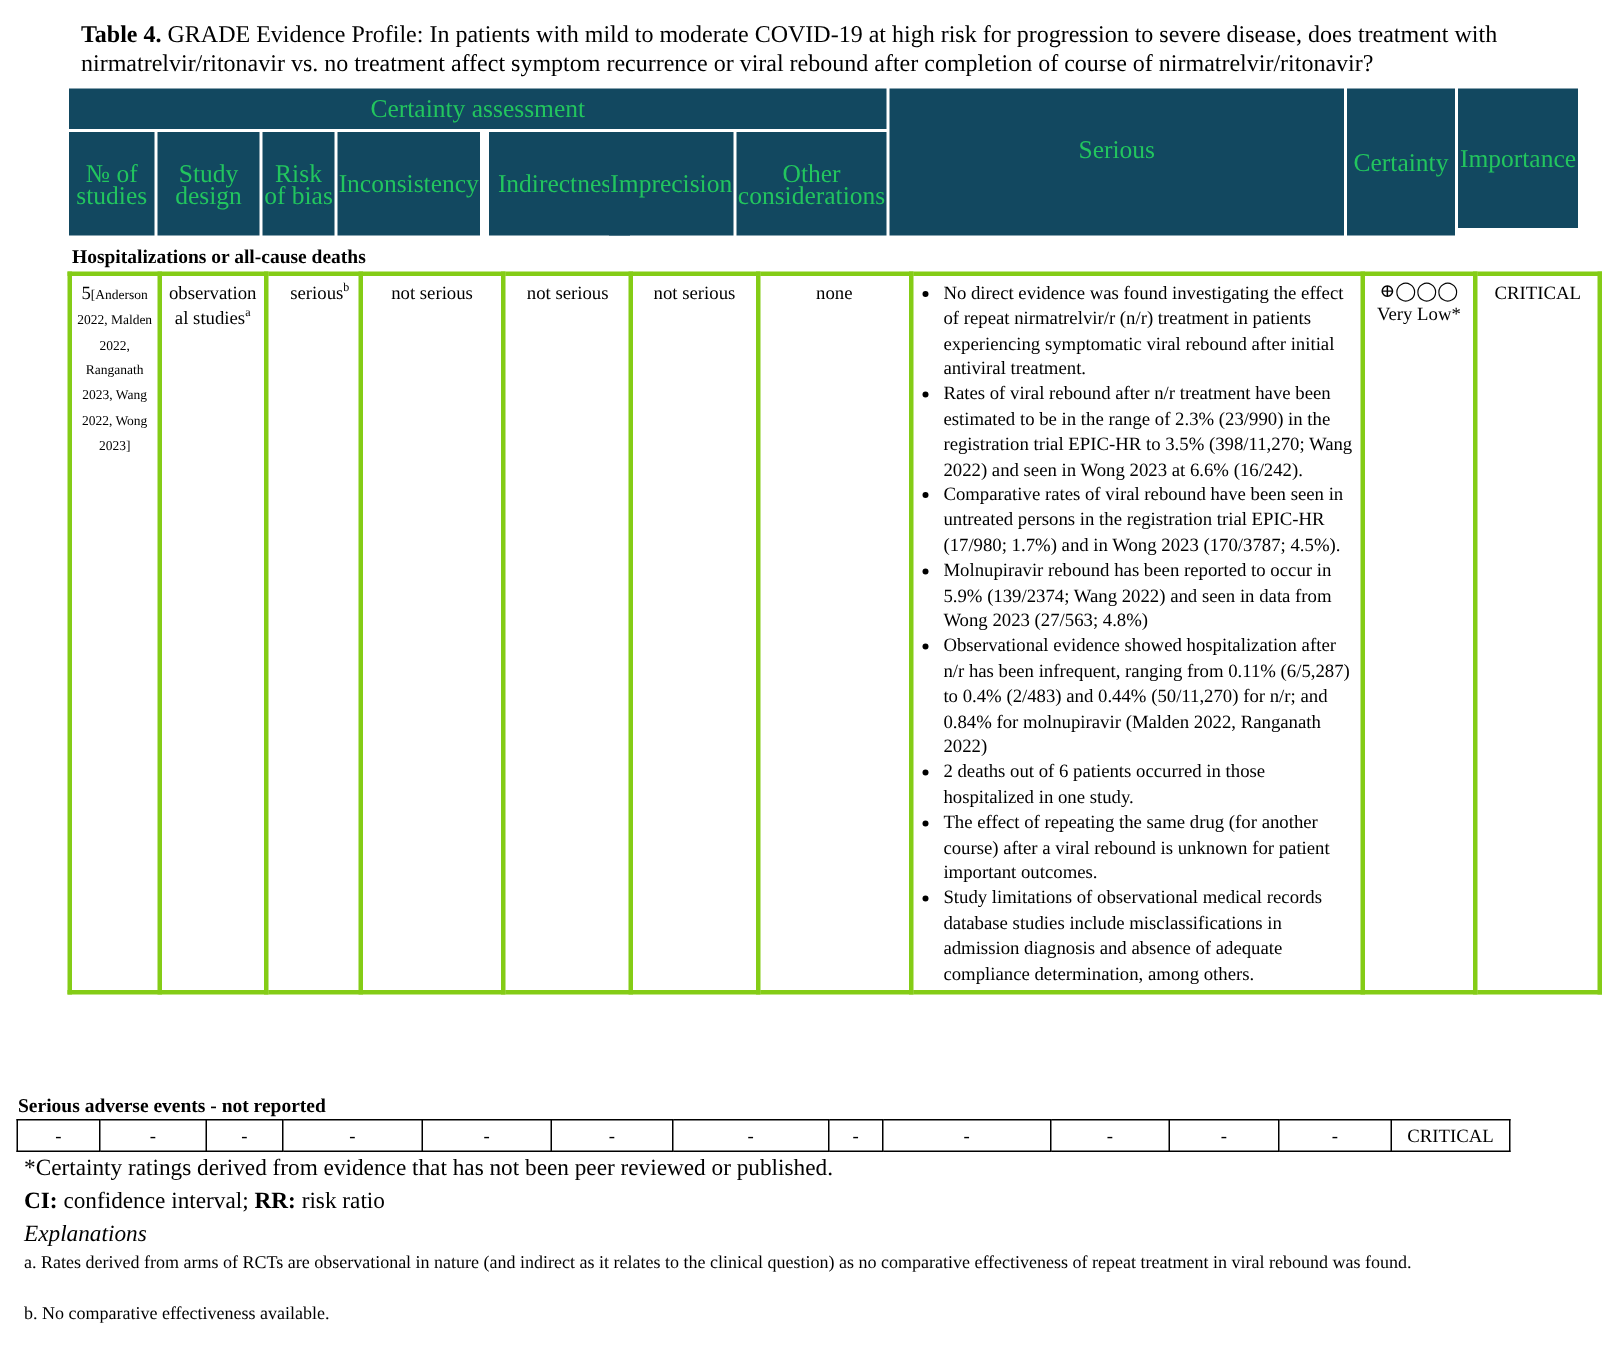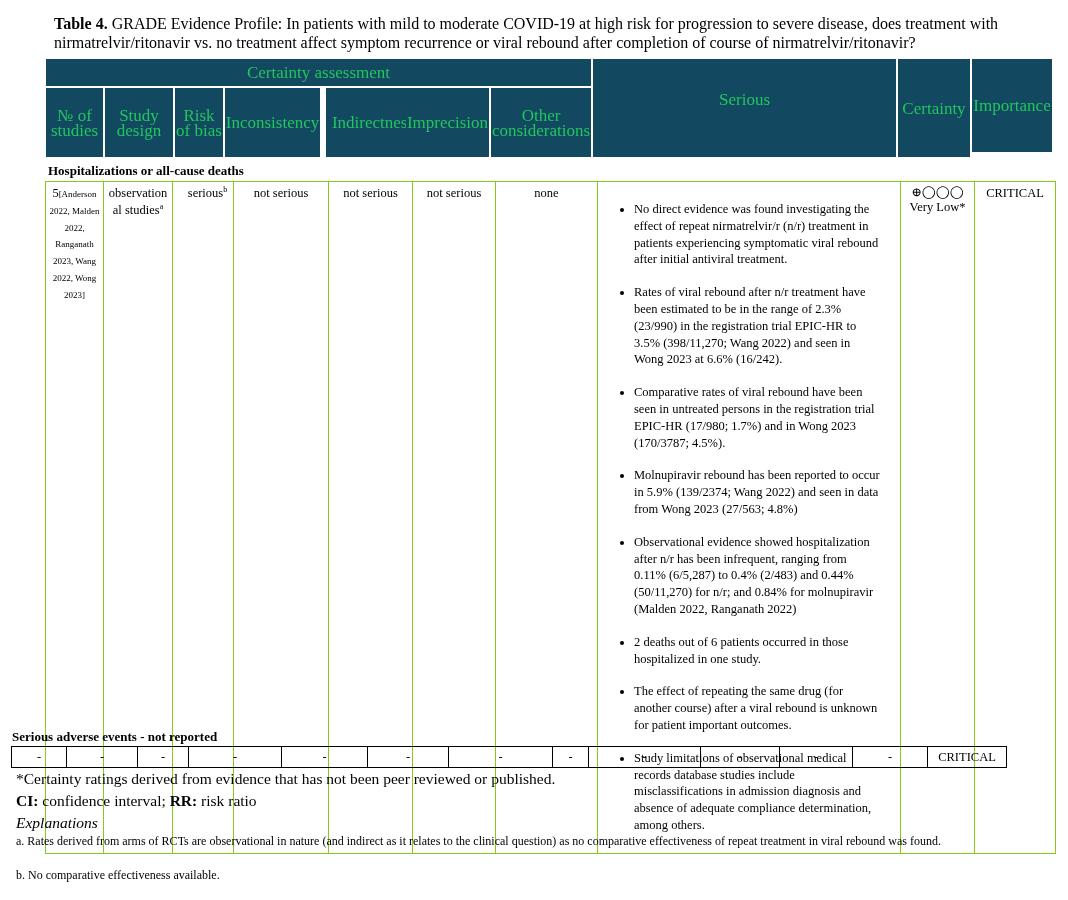--- a/index.html
+++ b/index.html
@@ -10,26 +10,26 @@
 
   
   .hdr { position:absolute; left:46px; top:59px; width:1006px; height:98px; }
   .hcell { position:absolute; background:#124860; color:#22c55e; font-weight:normal; font-size:17px;
            display:flex; align-items:center; justify-content:center; text-align:center; line-height:15px; }
 
   .section-title { position:absolute; font-weight:bold; font-size:13px; }
 
   
   table.main { position:absolute; left:45px; top:181px; border-collapse:collapse; font-size:12.5px; }
-  table.main td { border:1px solid #84cc16; vertical-align:top; padding:3px 3px; line-height:16.8px; }
+  table.main td { border:3px solid #84cc16; vertical-align:top; padding:3px 3px; line-height:16.8px; }
   .c { text-align:center;margin-top:16px; }
   .studies { font-size:9px; line-height:15px; text-align:center; }
   .studies .big { font-size:12.5px; }
   ul.effects { margin:0; padding-left:17px; }
-  ul.effects li { margin:16px; }
+  ul.effects li { margin:0; }
   sup { font-size:8px; line-height:0; }
 
   table.sae { position:absolute; left:11px; top:746px; border-collapse:collapse; font-size:12.5px; }
   table.sae td { border:1px solid #000; height:20px; padding:0 4px; text-align:center; }
 
   .fn { position:absolute; left:16px; font-size:15.5px; }
   .fn2 { position:absolute; left:16px; font-size:12px; line-height:15px; }
 </style>
 </head>
 <body>

